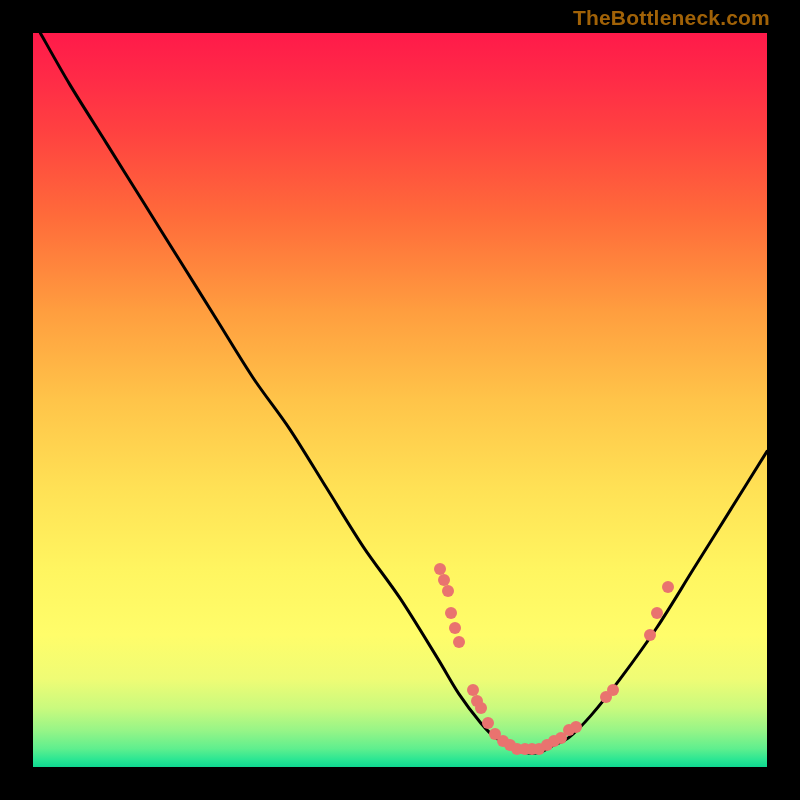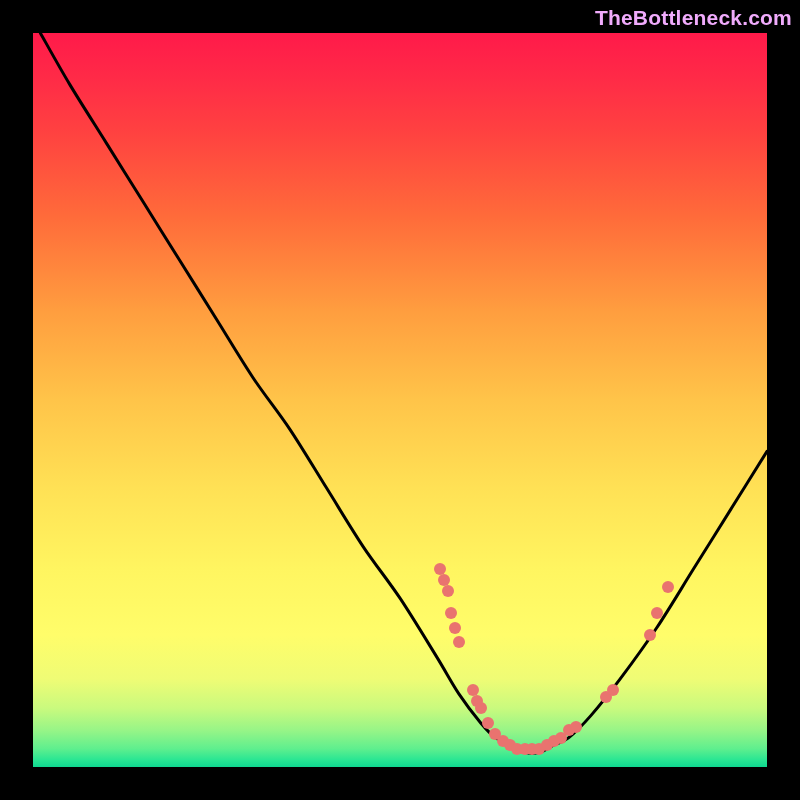--- a/index.html
+++ b/index.html
@@ -46,22 +46,22 @@
       #c9fa7e 92%,
       #97f587 95%,
       #5fef8e 97.5%,
       #2ae693 99%,
       #0fd890 100%
     );
   }
   .watermark {
     position: absolute;
     top: 6px;
-    right: 8px;
-    color: #f0abfc;
+    right: 30px;
+    color: #a16207;
     font-size: 21px;
     font-weight: bold;
     letter-spacing: 0.2px;
     user-select: none;
     margin-left: 20px;
   }
   .curve-svg {
     position: absolute;
     left: 0;
     top: 0;

